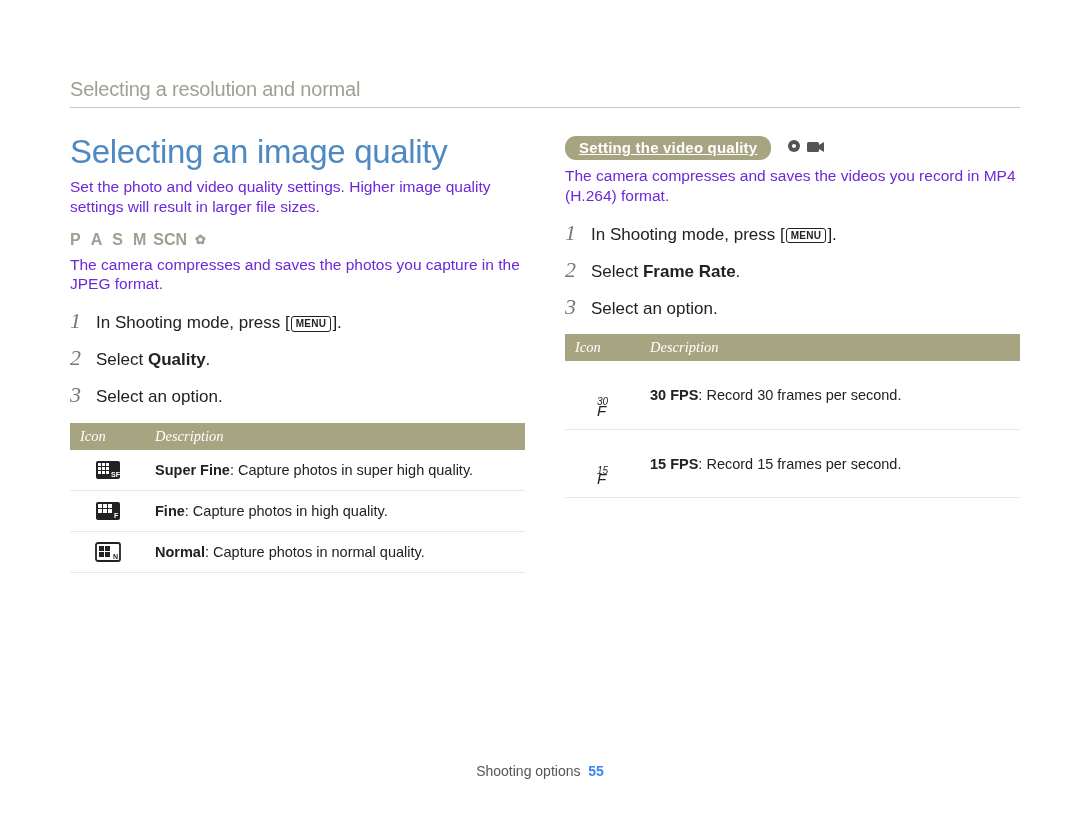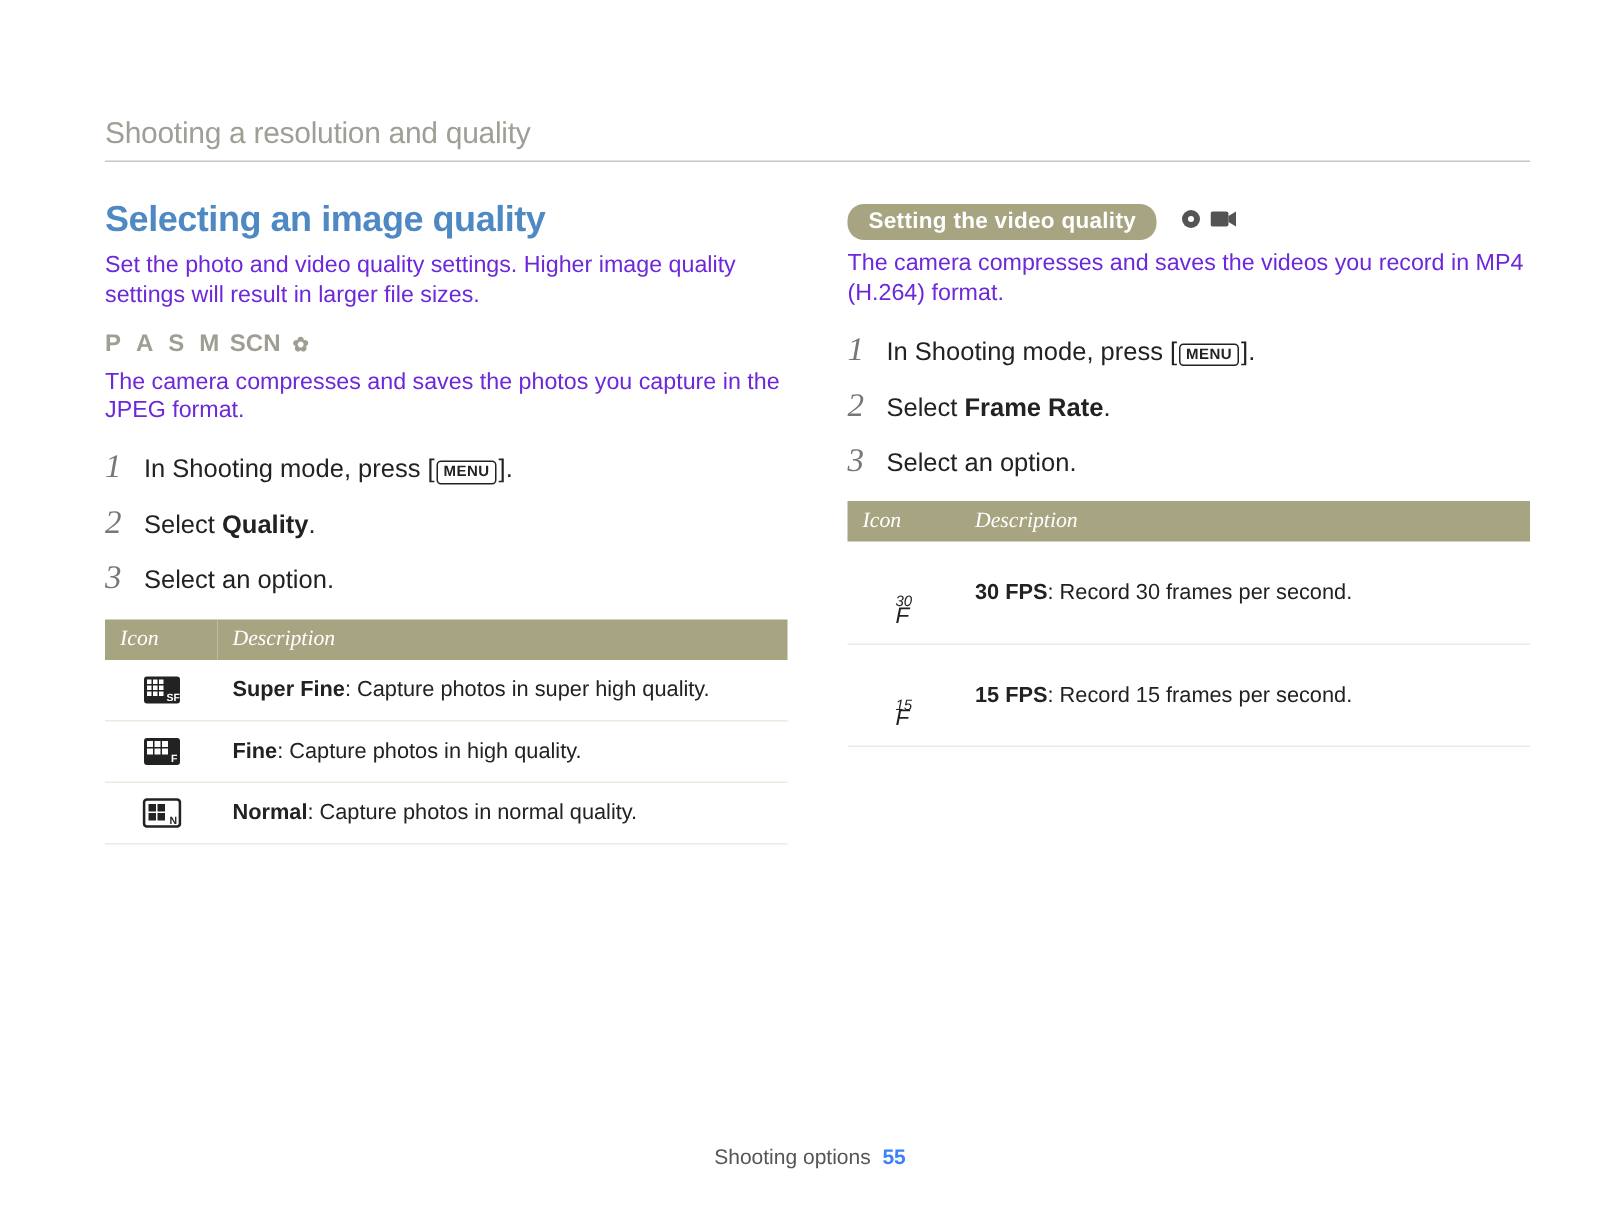--- a/index.html
+++ b/index.html
@@ -32,22 +32,22 @@
   }
 
   .columns {
     display: flex;
     gap: 40px;
   }
   .col { flex: 1; min-width: 0; }
 
   h1.section-title {
     color: #4e89c3;
-    font-size: 24px;
-    font-weight: 700;
+    font-size: 33px;
+    font-weight: 400;
     margin: 0 0 6px 0;
     letter-spacing: -0.3px;
   }
 
   p.body {
     font-size: 15.5px;
     line-height: 1.28;
     margin: 0 0 14px 0;
     color: #6d28d9;
   }
@@ -61,20 +61,21 @@
 
   .pill {
     display: inline-block;
     background: #a6a481;
     color: #fff;
     border-radius: 11px;
     padding: 3px 14px 4px;
     font-size: 15px;
     font-weight: 700;
     letter-spacing: 0.2px;
+    text-decoration: underline;
   }
 
   .mode-letters {
     color: #9f9e91;
     font-weight: 700;
     font-size: 16px;
     letter-spacing: 2px;
     display: flex;
     align-items: center;
     gap: 8px;
@@ -175,21 +176,21 @@
     font-size: 14px;
     color: #555;
   }
   .footer .pn { font-weight: 700; color:#3b82f6; }
 </style>
 </head>
 <body>
 
 <div class="page">
 
-  <div class="breadcrumb">Shooting a resolution and quality</div>
+  <div class="breadcrumb">Selecting a resolution and normal</div>
 
   <div class="columns">
 
     <div class="col">
 
       <h1 class="section-title">Selecting an image quality</h1>
       <p class="body">Set the photo and video quality settings. Higher image quality settings will result in larger file sizes.</p>
 
       <div class="pill-row">
         <span class="mode-letters">

